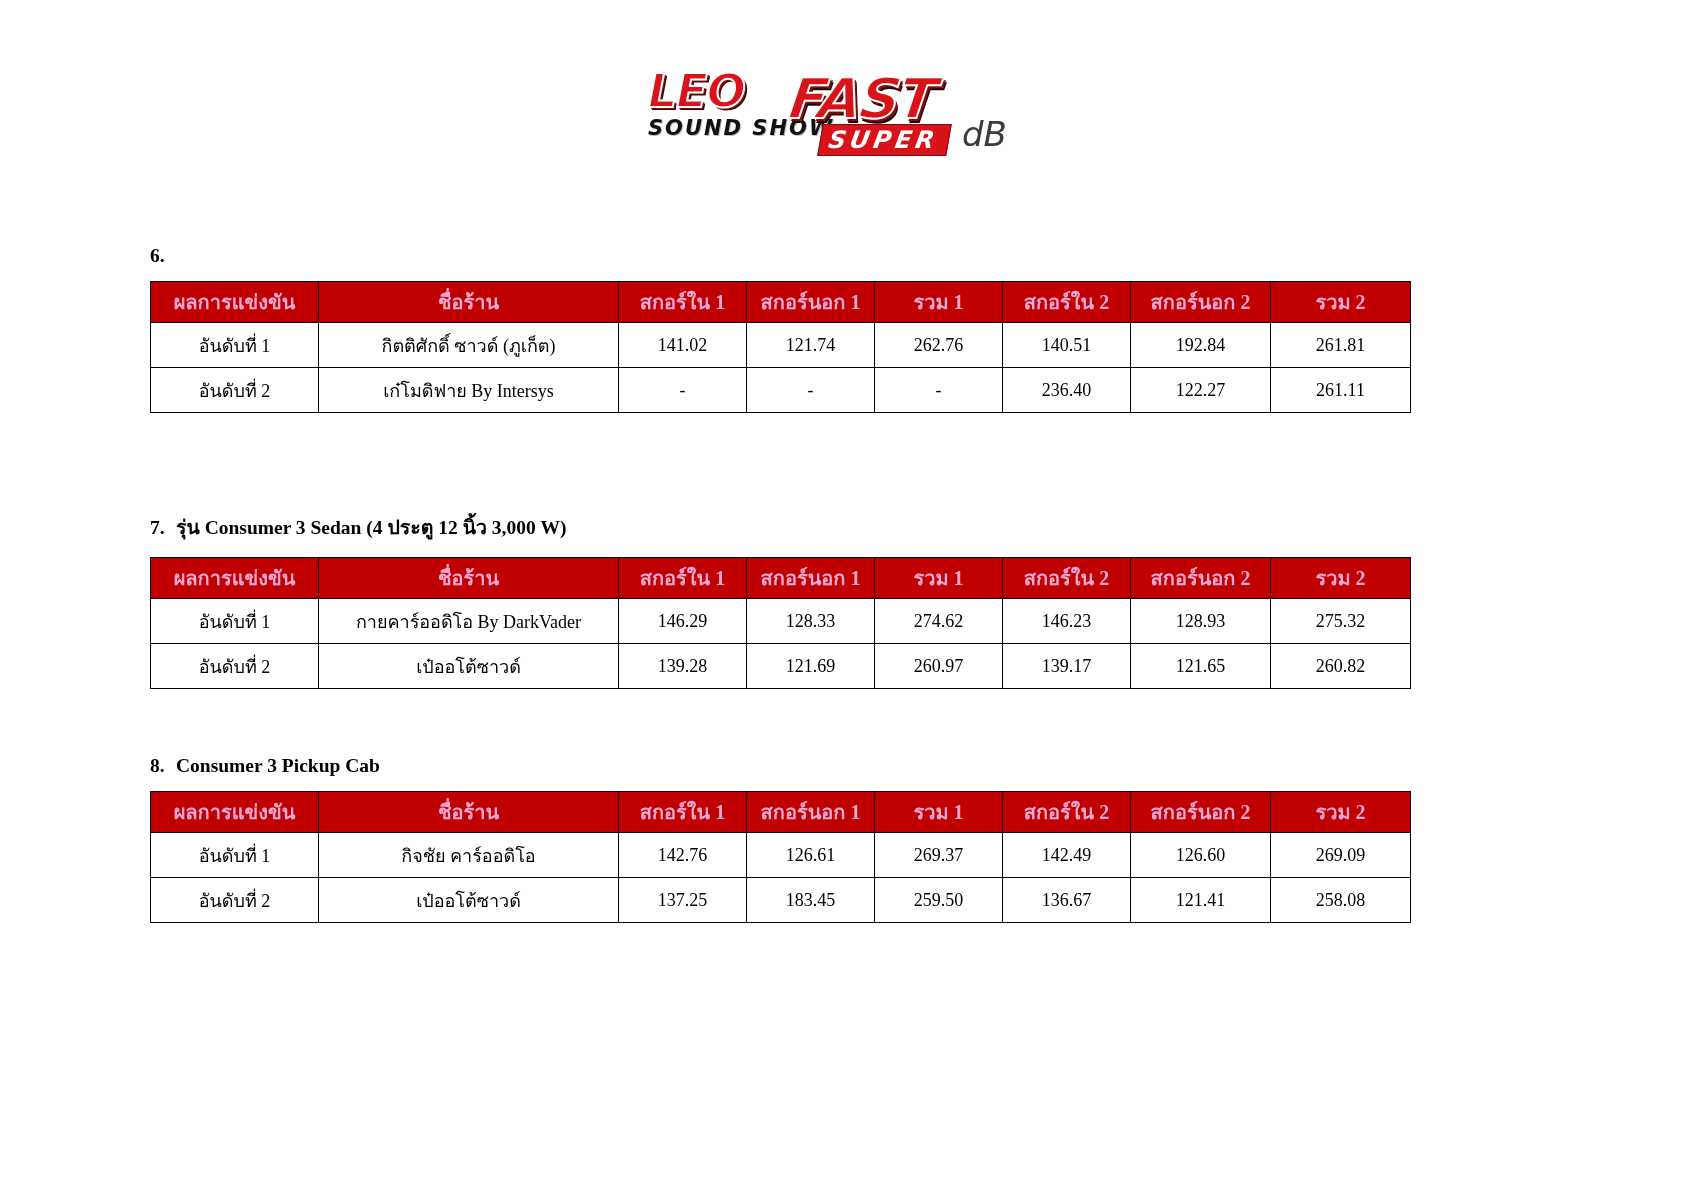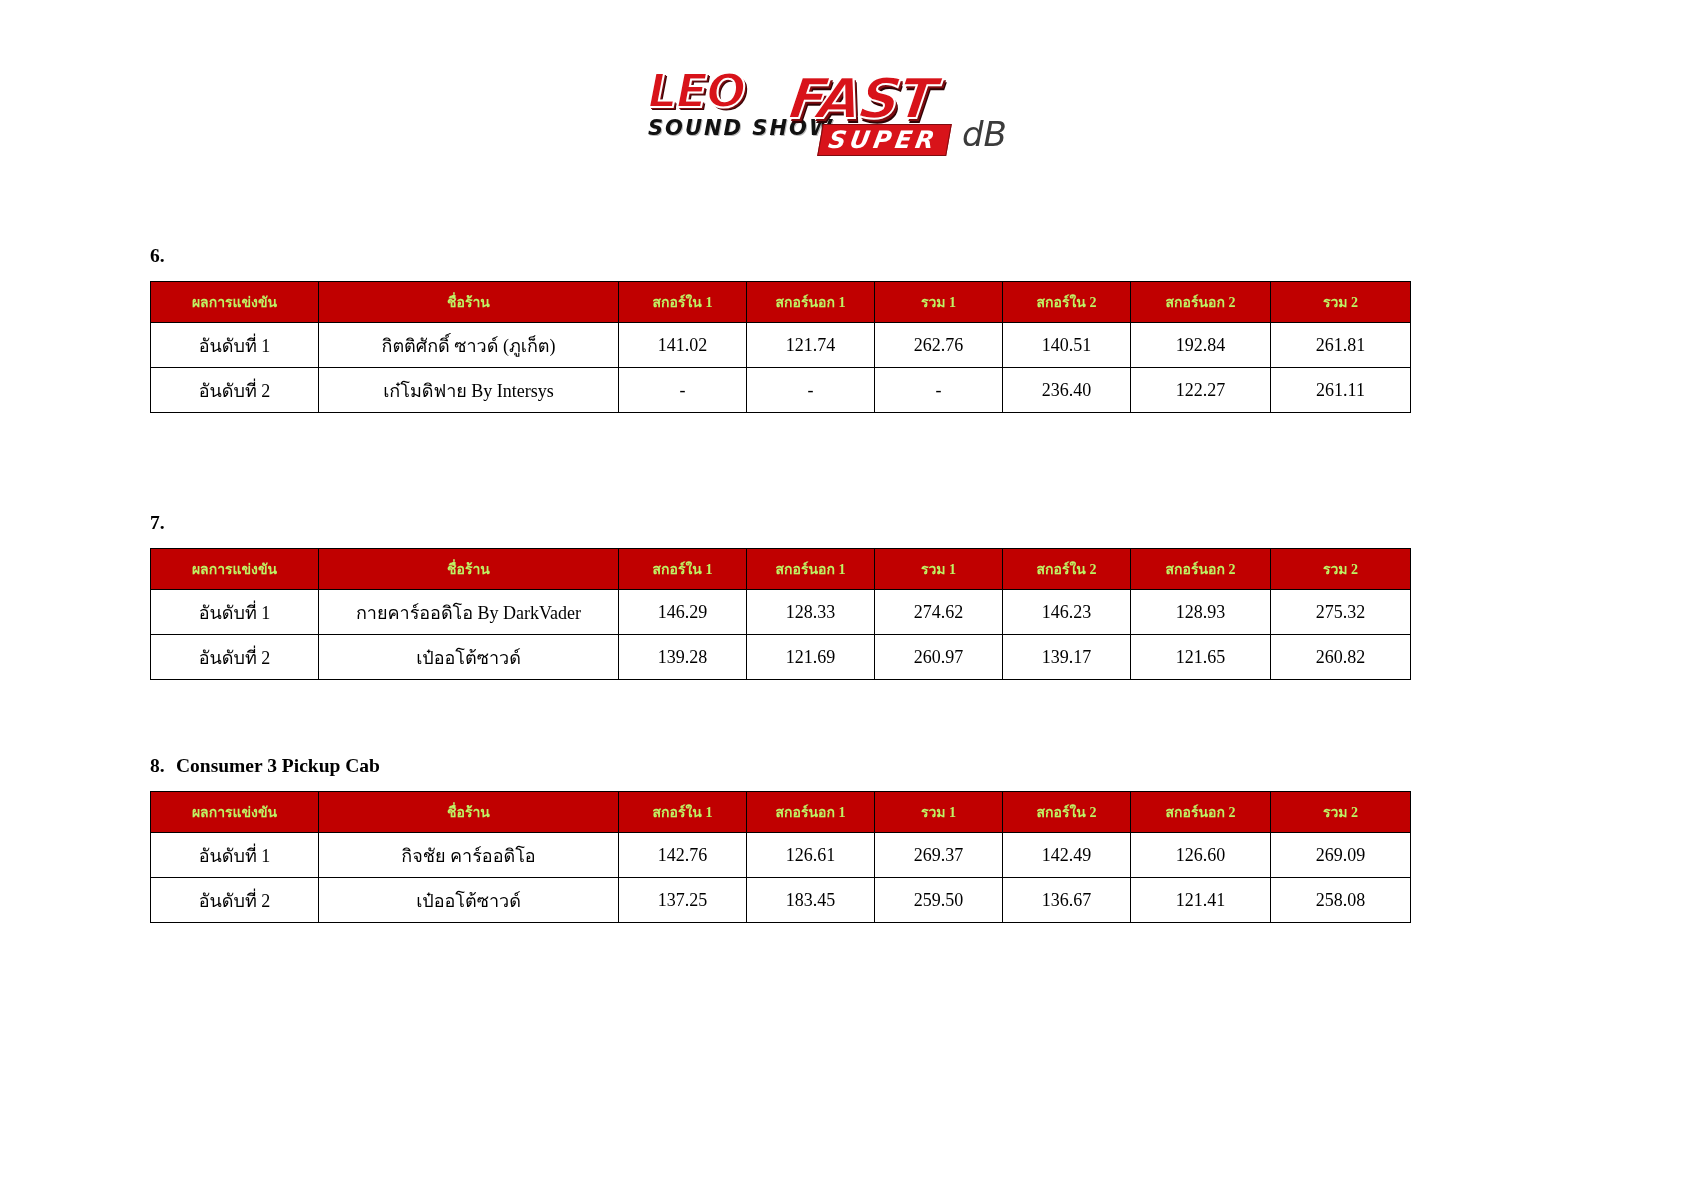--- a/index.html
+++ b/index.html
@@ -130,23 +130,23 @@
   table.results th, table.results td {
     border: 1px solid #000000;
     font-size: 18px;
     text-align: center;
     height: 44px;
     padding: 0 4px;
     font-family: "Liberation Serif", "DejaVu Serif", serif;
   }
   table.results thead th {
     background: #c00000;
-    color: #bef264;
-    font-weight: bold;
-    font-size: 14px;
+    color: #f9a8d4;
+    font-weight: bold;
+    font-size: 20px;
     height: 40px;
     border-color: #000000;
   }
   td.shop {
     text-align: left;
     padding-left: 14px;
     margin-top: 40px;
   }
   
   col.c-rank  { width: 168px; }
@@ -226,20 +226,21 @@
           <td>122.27</td>
           <td>261.11</td>
         </tr>
       </tbody>
     </table>
   </div>
 
   <div class="section" id="section-7">
     <div class="section-heading">
       <span class="section-num">7.</span>
+      <span>รุ่น Consumer 3 Sedan (4 ประตู 12 นิ้ว 3,000 W)</span>
     </div>
     <table class="results">
       <colgroup>
         <col class="c-rank">
           <col class="c-shop">
           <col class="c-in1">
           <col class="c-out1">
         <col class="c-sum1">
           <col class="c-in2">
           <col class="c-out2">

